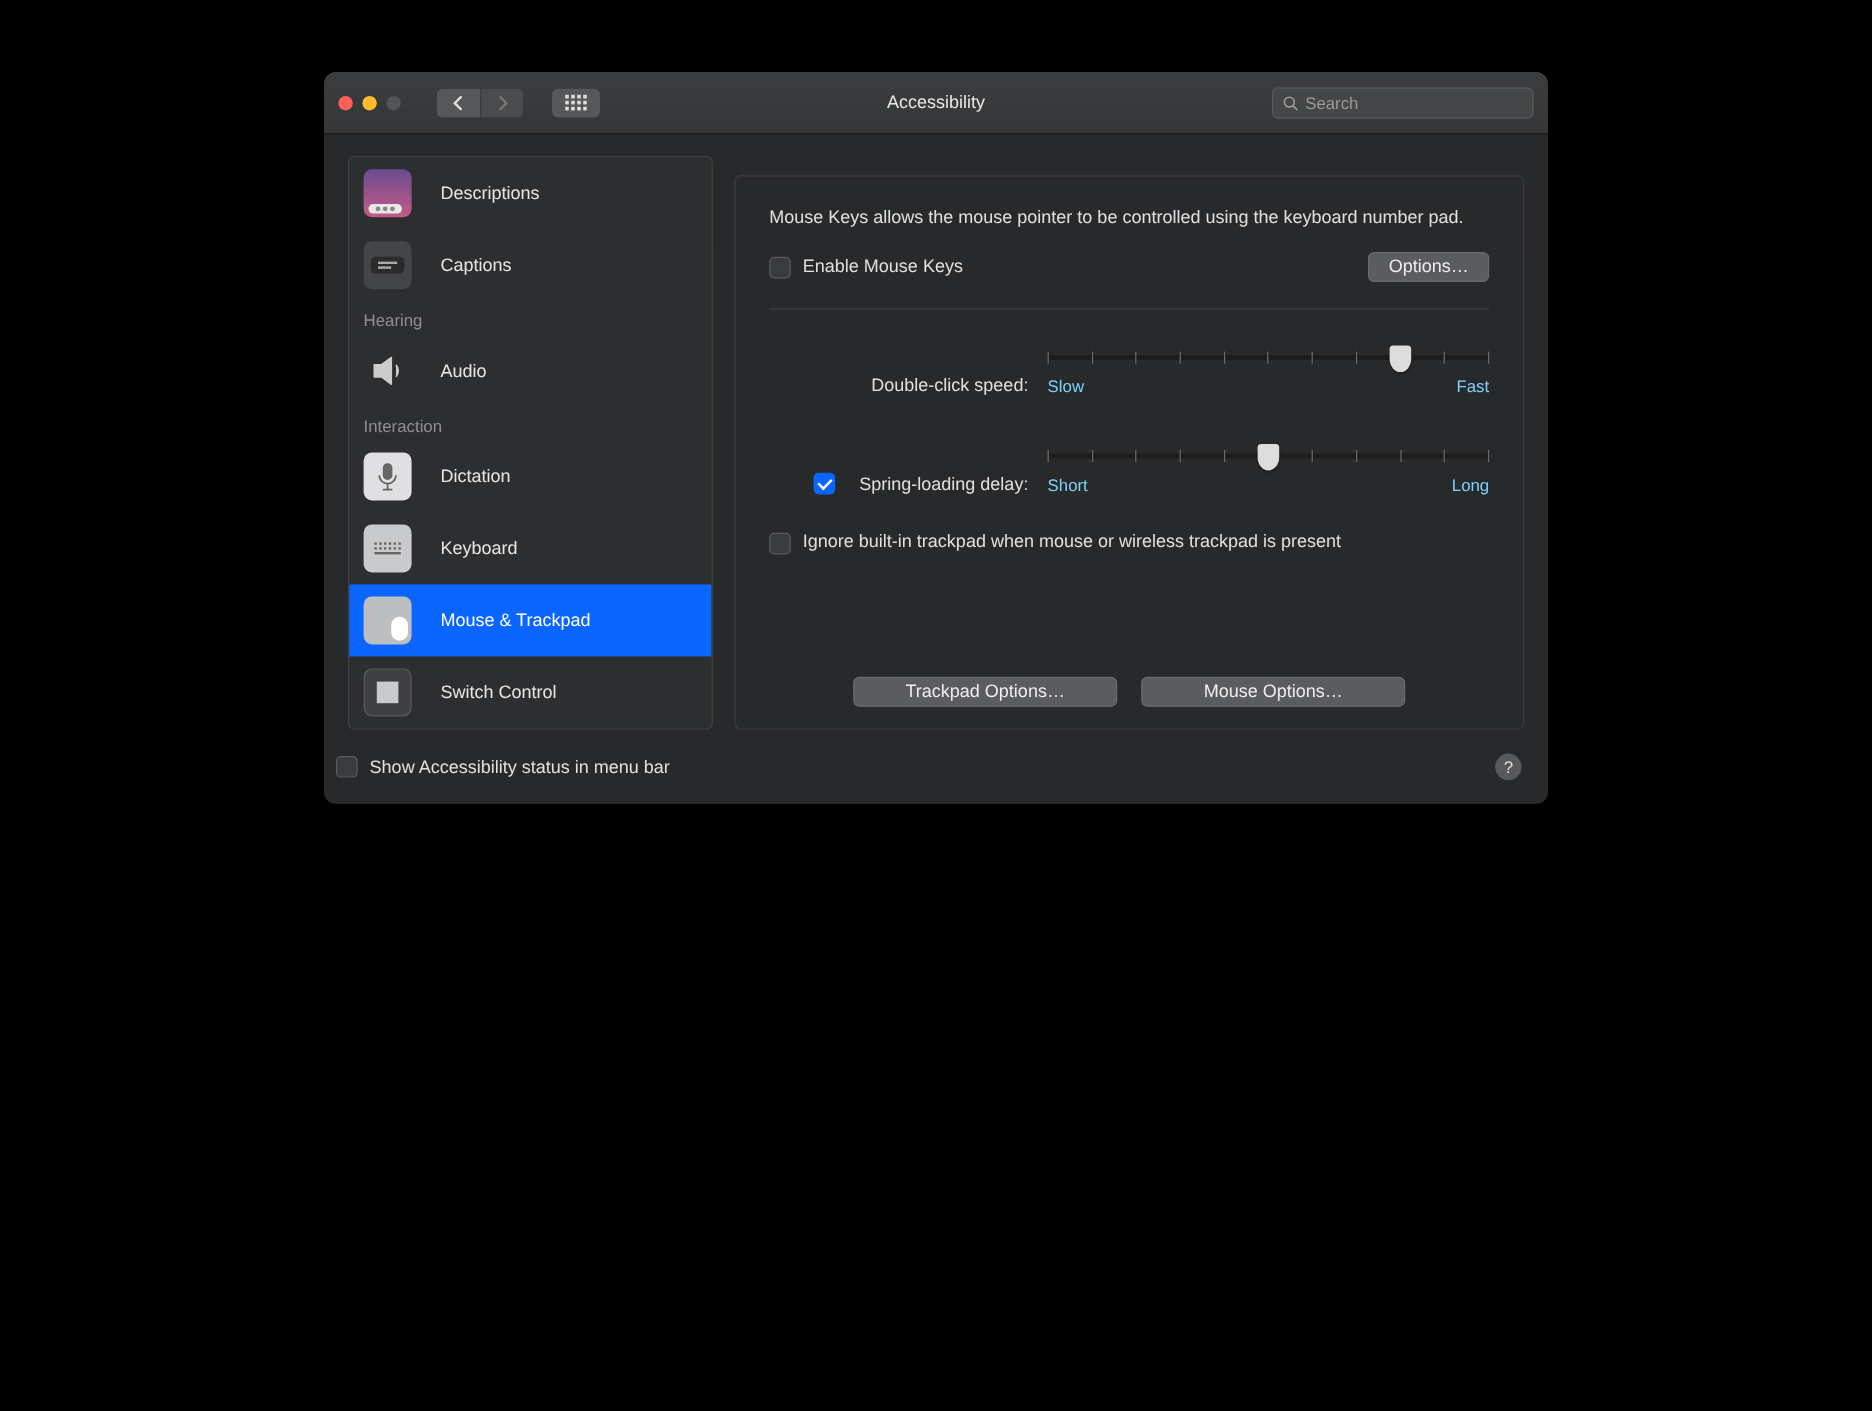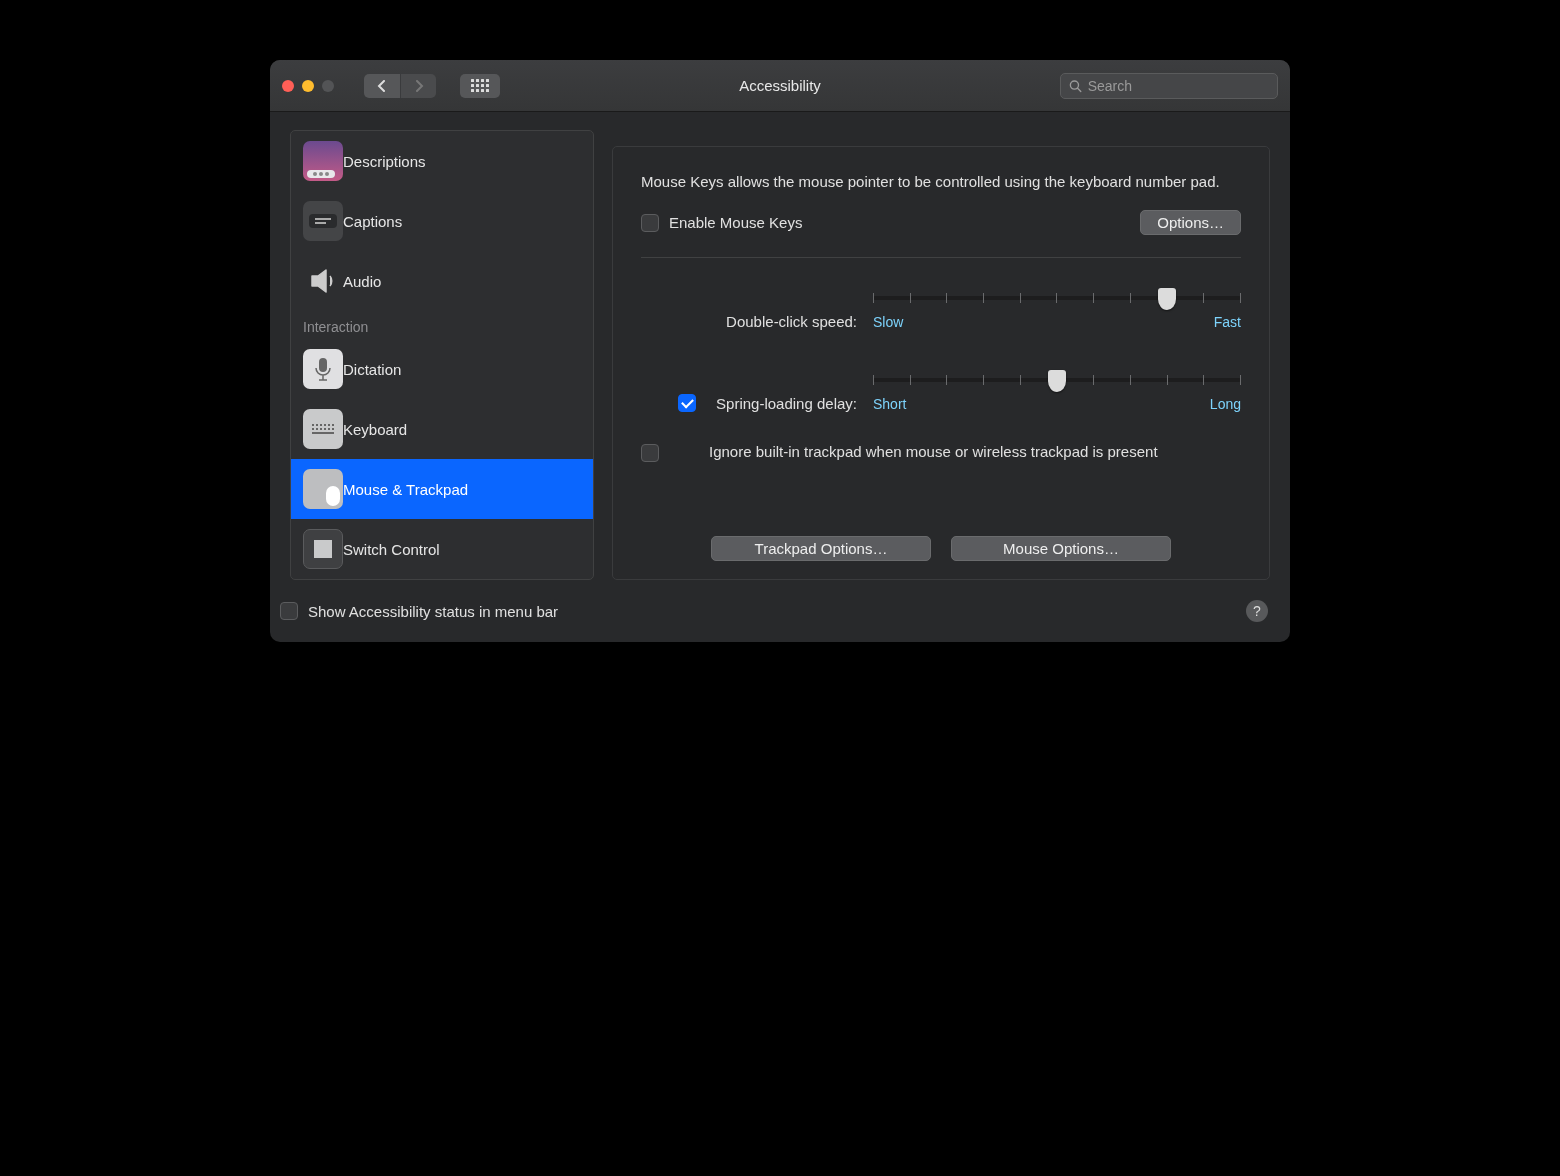--- a/index.html
+++ b/index.html
@@ -104,21 +104,21 @@
     .sidebar {
       width: 304px;
       background: #2d2e30;
       border: 1px solid #404142;
       border-radius: 5px;
       overflow: hidden;
     }
     .side-item {
       display: flex;
       align-items: center;
-      gap: 0;
+      gap: 24px;
       padding: 10px 12px;
       color: #e6e6e6;
       font-size: 15px;
       cursor: pointer;
     }
     .side-item.selected { background: #0a66ff; color: #fff; }
     .side-header {
       color: #8f8f92;
       font-size: 14px;
       padding: 8px 12px 4px 12px;
@@ -217,21 +217,20 @@
       display: flex;
       justify-content: space-between;
       font-size: 14px;
       color: #7dd3fc;
       margin-top: 14px;
     }
     .multi-check-row {
       display: flex;
       align-items: flex-start;
       margin-top: 6px;
-      gap: 40px;
     }
     .multi-check-row .txt { font-size: 15px; line-height: 1.35; }
     .bottom-btns {
       margin-top: auto;
       display: flex;
       justify-content: center;
       gap: 20px;
       padding-top: 24px;
     }
     .bottom-btns .btn { min-width: 220px; text-align: center; }
@@ -320,20 +319,21 @@
       <div class="side-item">
         <div class="side-icon" style="background:#444547;">
           <div style="background:#2a2b2d;border-radius:4px;padding:4px 6px;display:flex;flex-direction:column;gap:2px;">
             <span style="display:block;width:16px;height:2px;background:#aaa;"></span>
             <span style="display:block;width:11px;height:2px;background:#aaa;"></span>
           </div>
         </div>
         <span>Captions</span>
       </div>
 
+      <div class="side-header">Hearing</div>
 
       <div class="side-item">
         <div class="side-icon">
           <svg width="34" height="34" viewBox="0 0 34 34">
               <path d="M6 12 v10 h6 l8 6 v-22 l-8 6 z M24 12 a8 8 0 0 1 0 10" fill="#ccc" stroke="#ccc" stroke-width="1.5" stroke-linejoin="round"></path>
             </svg>
         </div>
         <span>Audio</span>
       </div>
 

